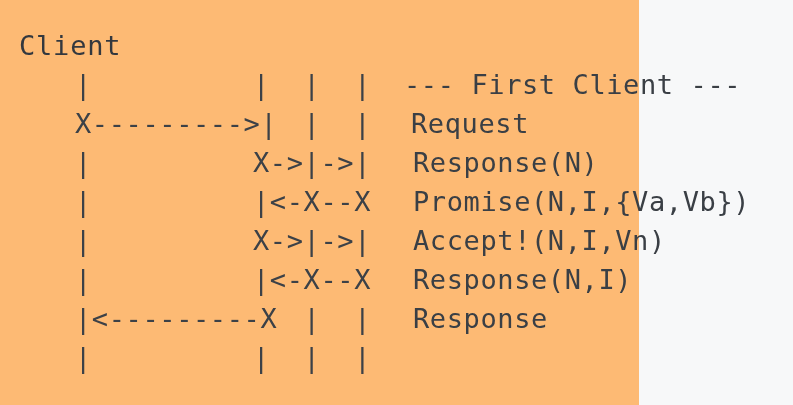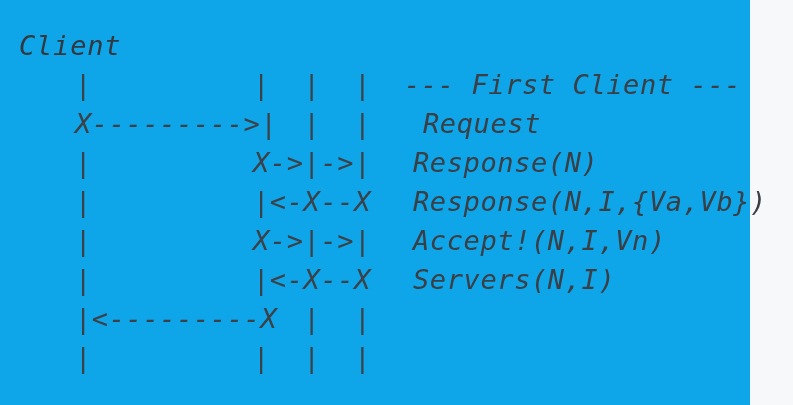--- a/index.html
+++ b/index.html
@@ -10,24 +10,23 @@
   body {
     width: 793px;
     height: 405px;
     background: #f7f8f9;
     font-family: "DejaVu Sans Mono", "Liberation Mono", monospace;
     overflow: hidden;
   }
 
   #diagram-root {
     position: relative;
-    width: 750px;
+    width: 639px;
     height: 405px;
-    background: #0ea5e9;
-    font-style: italic;
+    background: #fdba74;
   }
 
   
   .ascii-canvas {
     position: absolute;
     left: 19px;
     top: 26px;
     width: 760px;
     height: 370px;
   }
@@ -82,50 +81,51 @@
 
     <div class="ascii-row">
       <span class="cell art" style="left:56px;">|</span>
       <span class="cell art" style="left:234px;">|  |  |</span>
       <span class="cell section-rule" style="left:385px;">--- First Client ---</span>
     </div>
 
     <div class="ascii-row">
       <span class="cell art" style="left:56px;">X---------&gt;|</span>
       <span class="cell art" style="left:234px;">   |  |</span>
-      <span class="cell msg-label" style="left:404px;">Request</span>
+      <span class="cell msg-label" style="left:392px;">Request</span>
     </div>
 
     <div class="ascii-row">
       <span class="cell art" style="left:56px;">|</span>
       <span class="cell art" style="left:234px;">X-&gt;|-&gt;|</span>
       <span class="cell msg-label" style="left:394px;">Response(N)</span>
     </div>
 
     <div class="ascii-row">
       <span class="cell art" style="left:56px;">|</span>
       <span class="cell art" style="left:234px;">|&lt;-X--X</span>
-      <span class="cell msg-label" style="left:394px;">Response(N,I,{Va,Vb})</span>
+      <span class="cell msg-label" style="left:394px;">Promise(N,I,{Va,Vb})</span>
     </div>
 
     <div class="ascii-row">
       <span class="cell art" style="left:56px;">|</span>
       <span class="cell art" style="left:234px;">X-&gt;|-&gt;|</span>
       <span class="cell msg-label" style="left:394px;">Accept!(N,I,Vn)</span>
     </div>
 
     <div class="ascii-row">
       <span class="cell art" style="left:56px;">|</span>
       <span class="cell art" style="left:234px;">|&lt;-X--X</span>
-      <span class="cell msg-label" style="left:394px;">Servers(N,I)</span>
+      <span class="cell msg-label" style="left:394px;">Response(N,I)</span>
     </div>
 
     <div class="ascii-row">
       <span class="cell art" style="left:56px;">|&lt;---------X</span>
       <span class="cell art" style="left:234px;">   |  |</span>
+      <span class="cell msg-label" style="left:394px;">Response</span>
     </div>
 
     <div class="ascii-row">
       <span class="cell art" style="left:56px;">|</span>
       <span class="cell art" style="left:234px;">|  |  |</span>
     </div>
 
   </div>
 </div>
 

